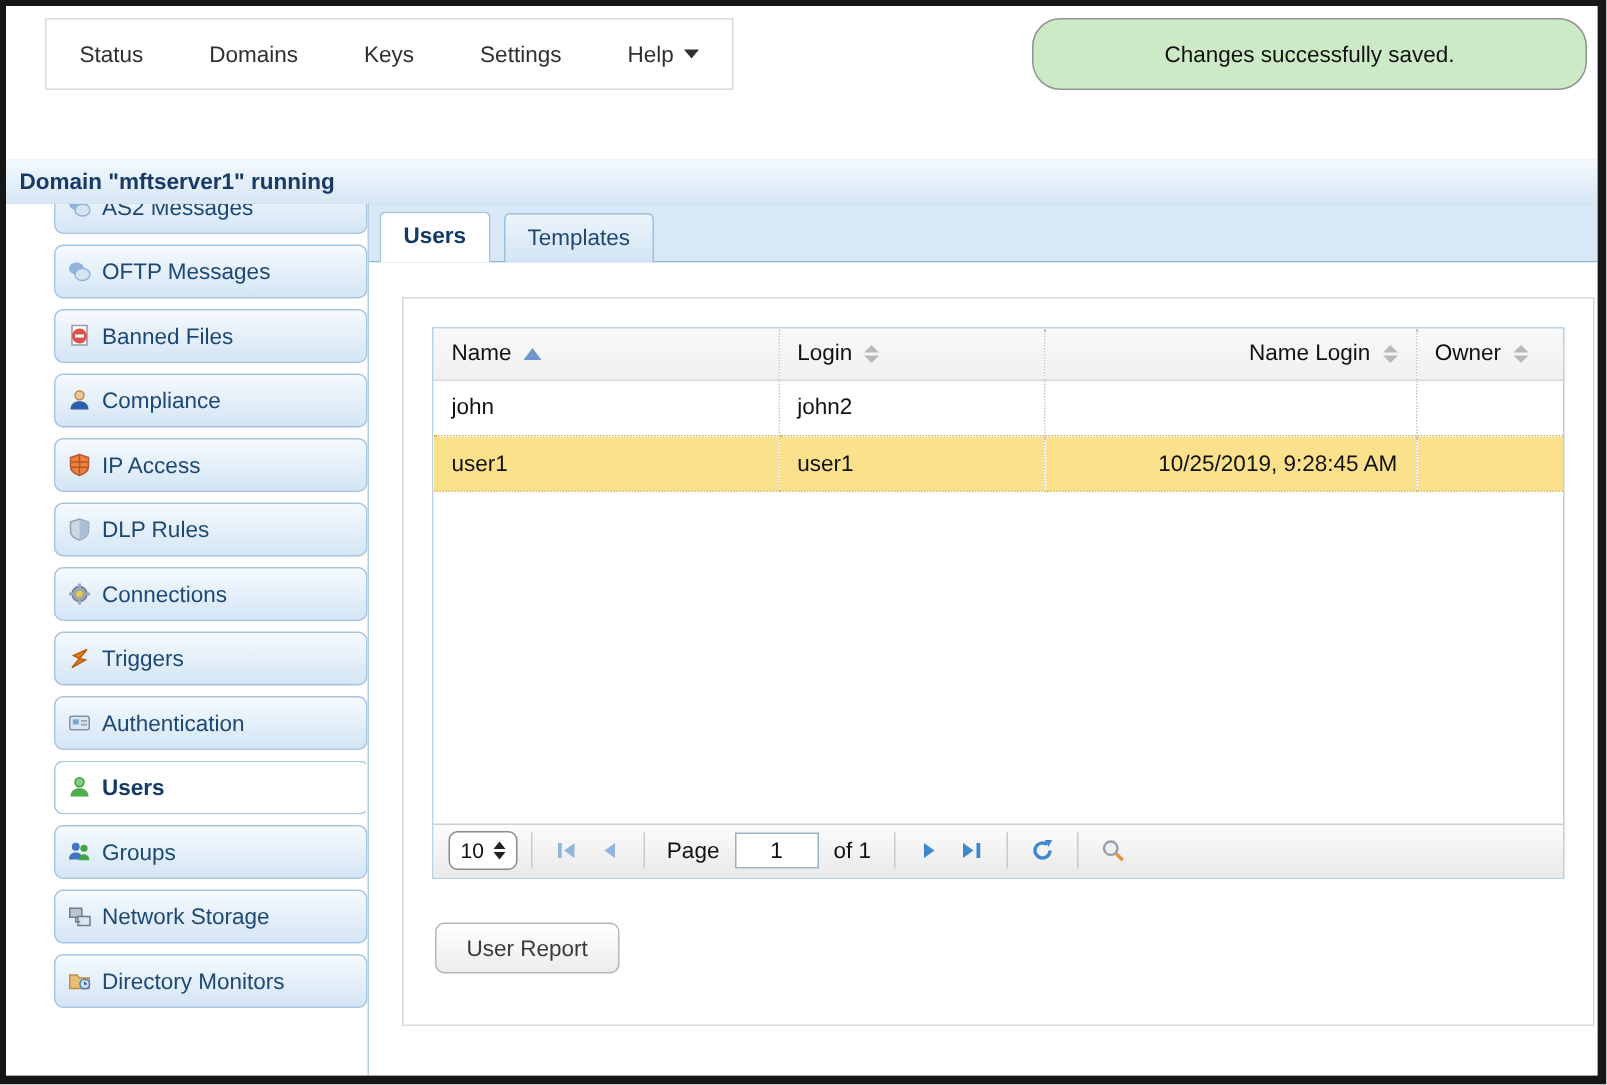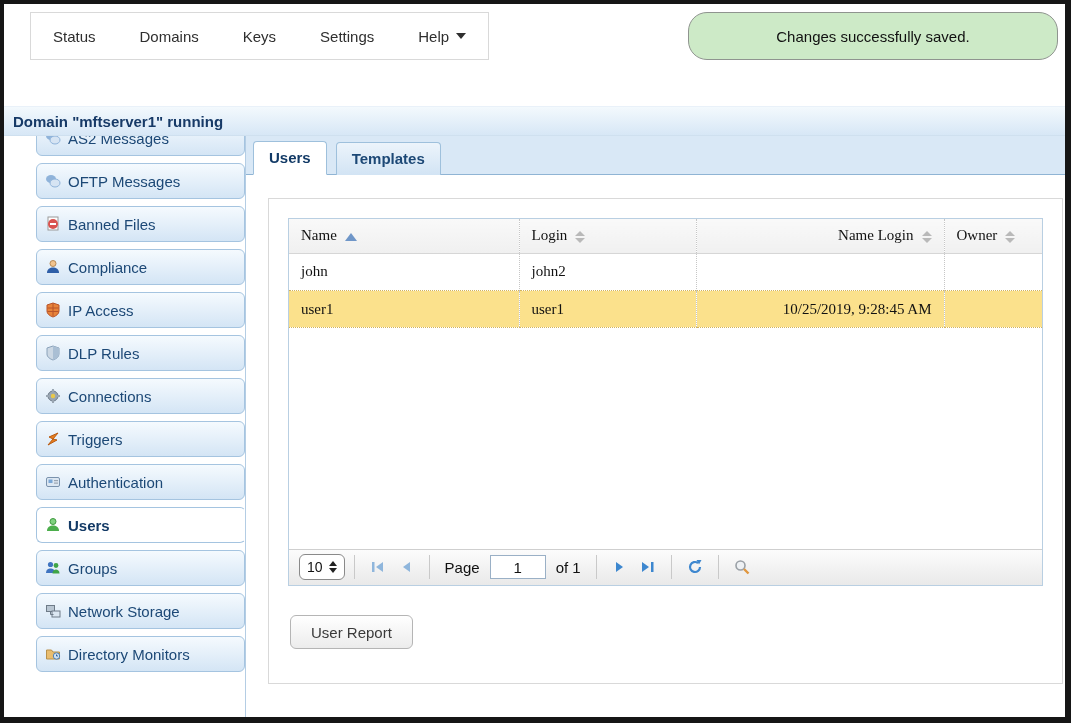--- a/index.html
+++ b/index.html
@@ -31,30 +31,30 @@
   .side-btn.cut { margin-top:-21px; }
   .side-btn.selected { background:#fff; border-right-color:#fff; width:210px; }
   .side-btn .lbl { font-size:15px; color:#1c4876; white-space:nowrap; }
   .side-btn.selected .lbl { font-weight:bold; color:#133a66; }
   .side-btn svg { flex:none; }
 
   .content { flex:1; border-left:1px solid #b4cde4; display:flex; flex-direction:column; }
   .tabstrip { height:39px; background:#d9e8f6; border-bottom:1px solid #8fb4d4; padding:6px 0 0 7px;
               display:flex; align-items:flex-end; }
   .tab { font-size:15px; color:#1c4876; padding:7px 15px 8px 15px; border:1px solid #9ec0dc; border-bottom:none;
-         border-radius:4px 4px 0 0; background:linear-gradient(#ecf4fb,#d2e4f4); margin-right:9px; cursor:pointer; position:relative; top:1px;font-weight:bold; }
+         border-radius:4px 4px 0 0; background:linear-gradient(#ecf4fb,#d2e4f4); margin-right:9px; cursor:pointer; position:relative; top:1px; }
   .tab.active { background:#fff; font-weight:bold; color:#123a66; border-bottom:1px solid #fff; }
 
   .content-body { flex:1; background:#fff; position:relative; }
   .panel { position:absolute; left:22px; top:23px; width:795px; height:486px; border:1px solid #d9d9d9; background:#fff; padding:19px; }
 
   
   .grid { border:1px solid #b9cfe2; }
   table.users { width:100%; border-collapse:collapse; table-layout:fixed; }
-  .users th, .users td { font-size:15px; padding:0 12px; height:34px; text-align:left; overflow:hidden; white-space:nowrap;font-family:Liberation Serif, serif; }
+  .users th, .users td { font-size:15px; padding:0 12px; height:34px; text-align:left; overflow:hidden; white-space:nowrap; }
   .users th { background:linear-gradient(#f9f9f9,#f0f0f0); border-bottom:1px solid #d6d6d6; font-weight:normal; color:#111; cursor:pointer; }
   .users th + th, .users td + td { border-left:1px dotted #c6c6c6; }
   .users td { height:37px; color:#111; }
   .col-name { width:230px; } .col-login { width:177px; } .col-last { width:248px; }
   .al-right { text-align:right !important; }
   tr.sel td { background:#fbe18c; border-top:1px dotted #d2b35e; border-bottom:1px dotted #d2b35e; }
   .rows-area { height:295px; background:#fff; overflow:hidden; }
   .sort-asc { display:inline-block; width:0; height:0; border-left:6px solid transparent; border-right:6px solid transparent;
               border-bottom:8px solid #6f96c8; margin-left:8px; vertical-align:middle; }
   .sort-both { display:inline-flex; flex-direction:column; gap:2px; margin-left:8px; vertical-align:middle; }

